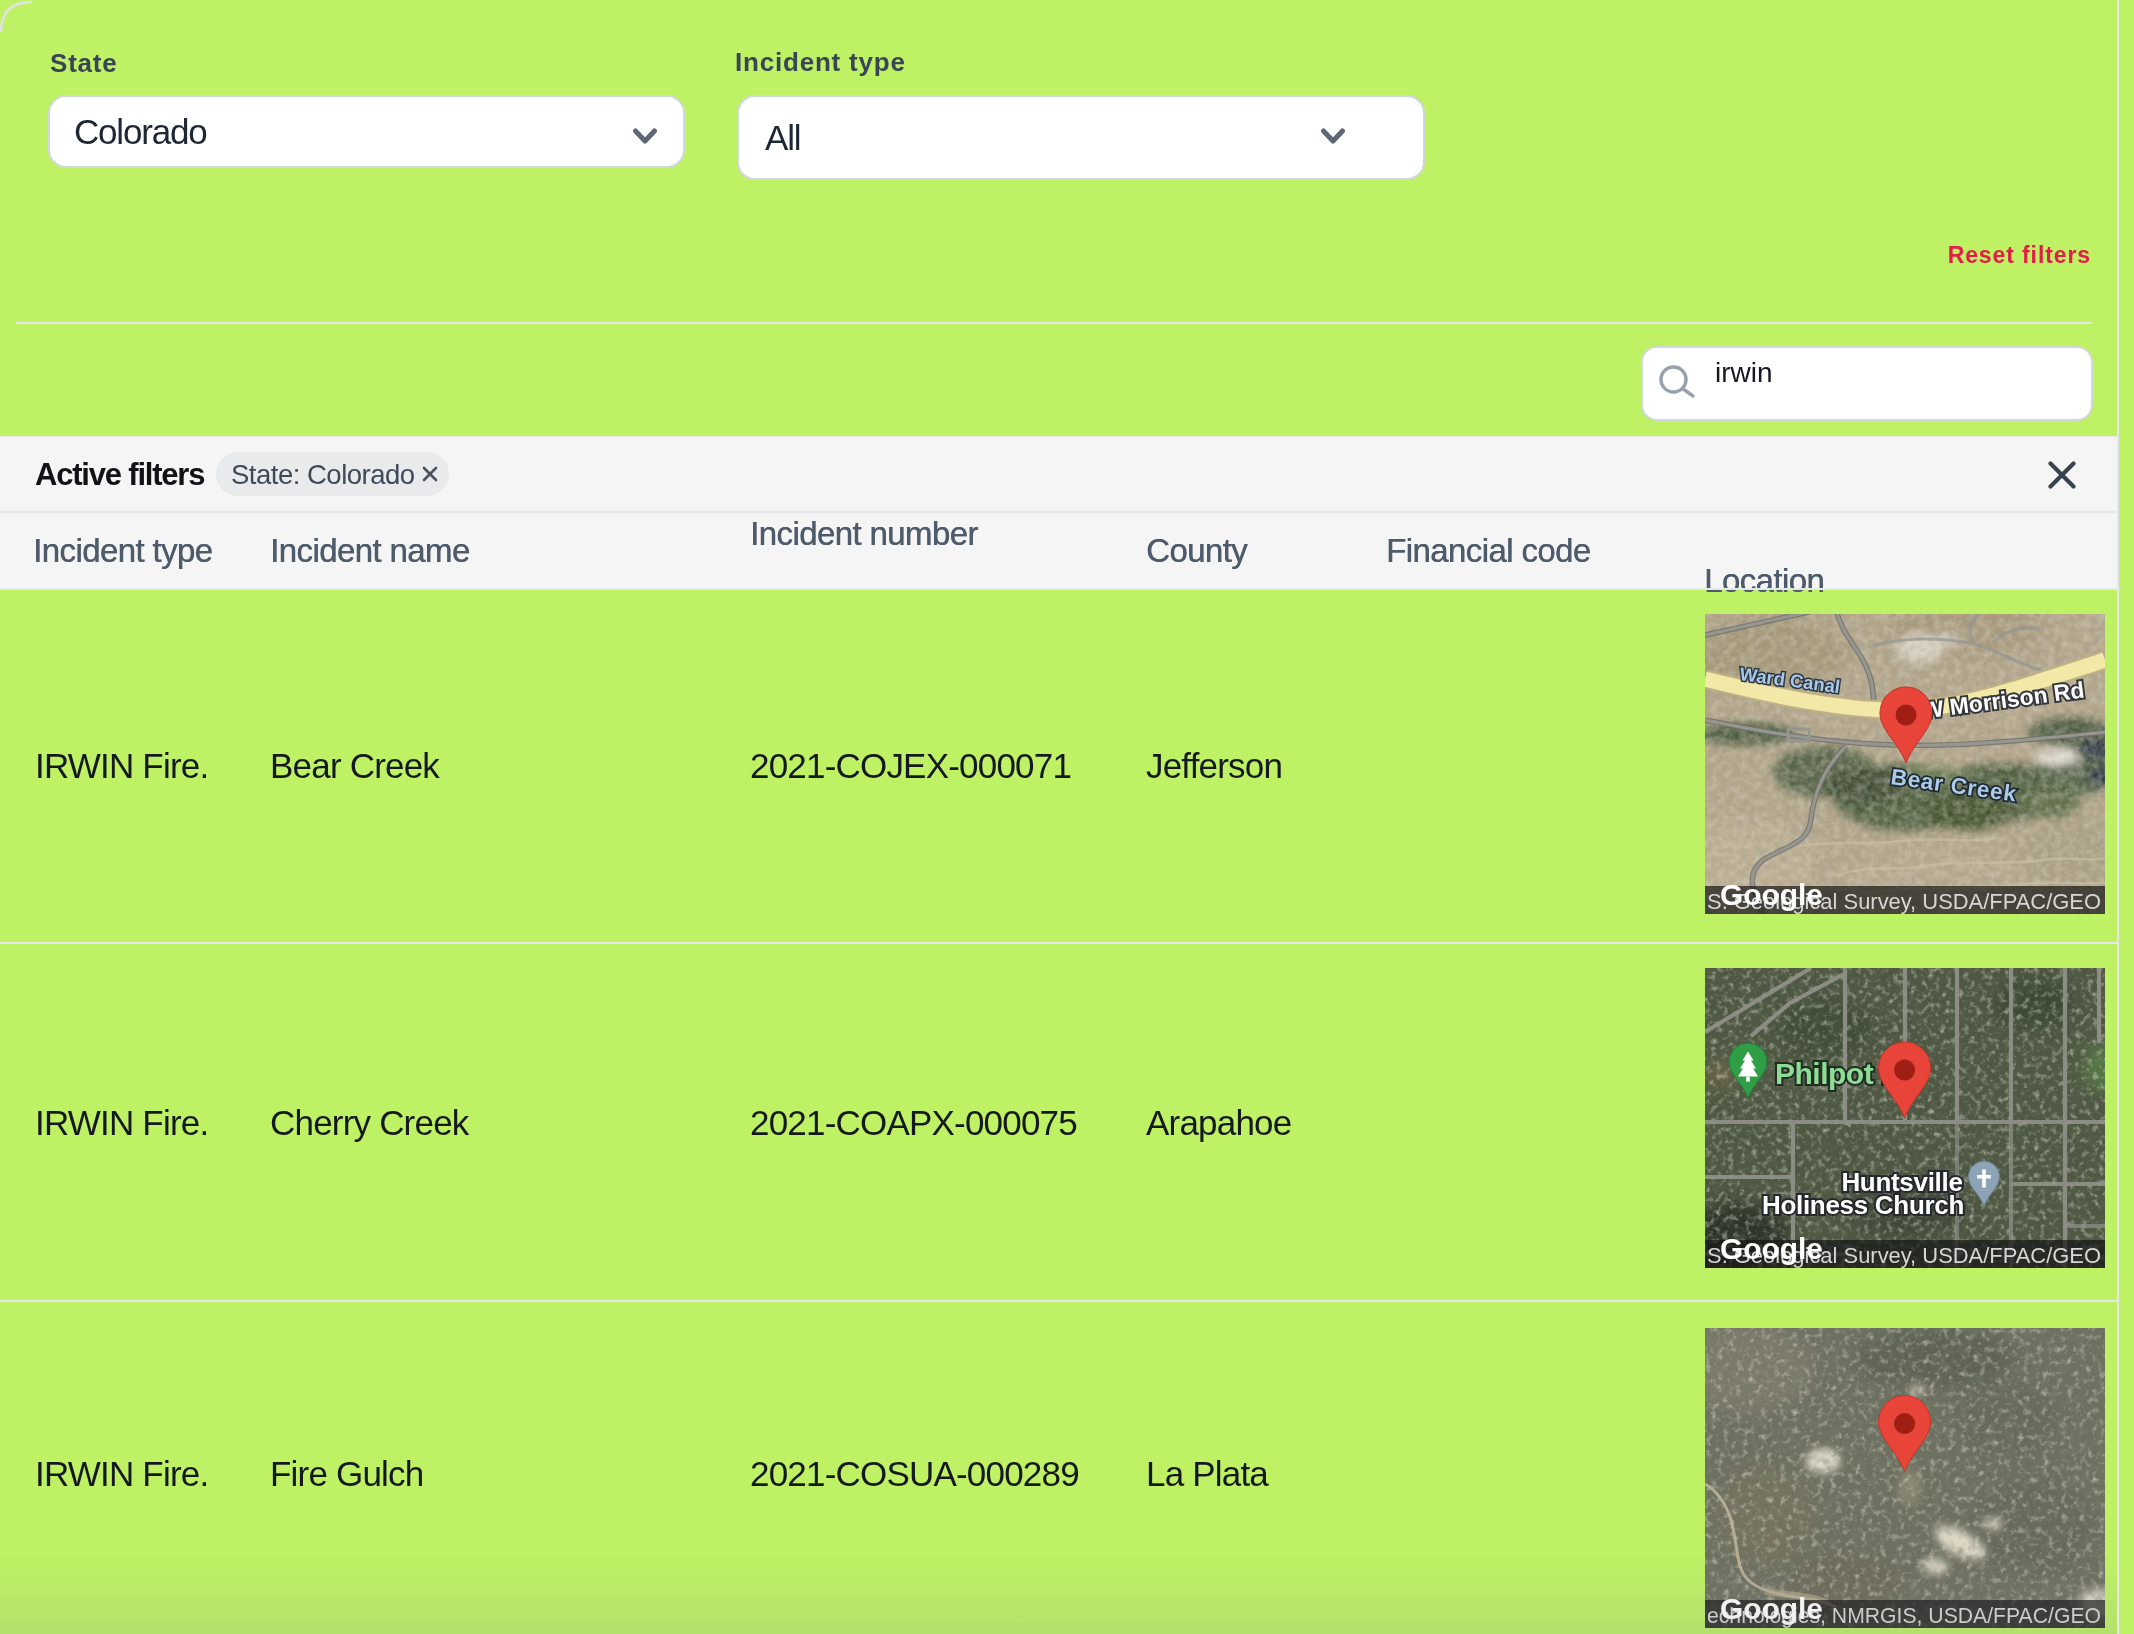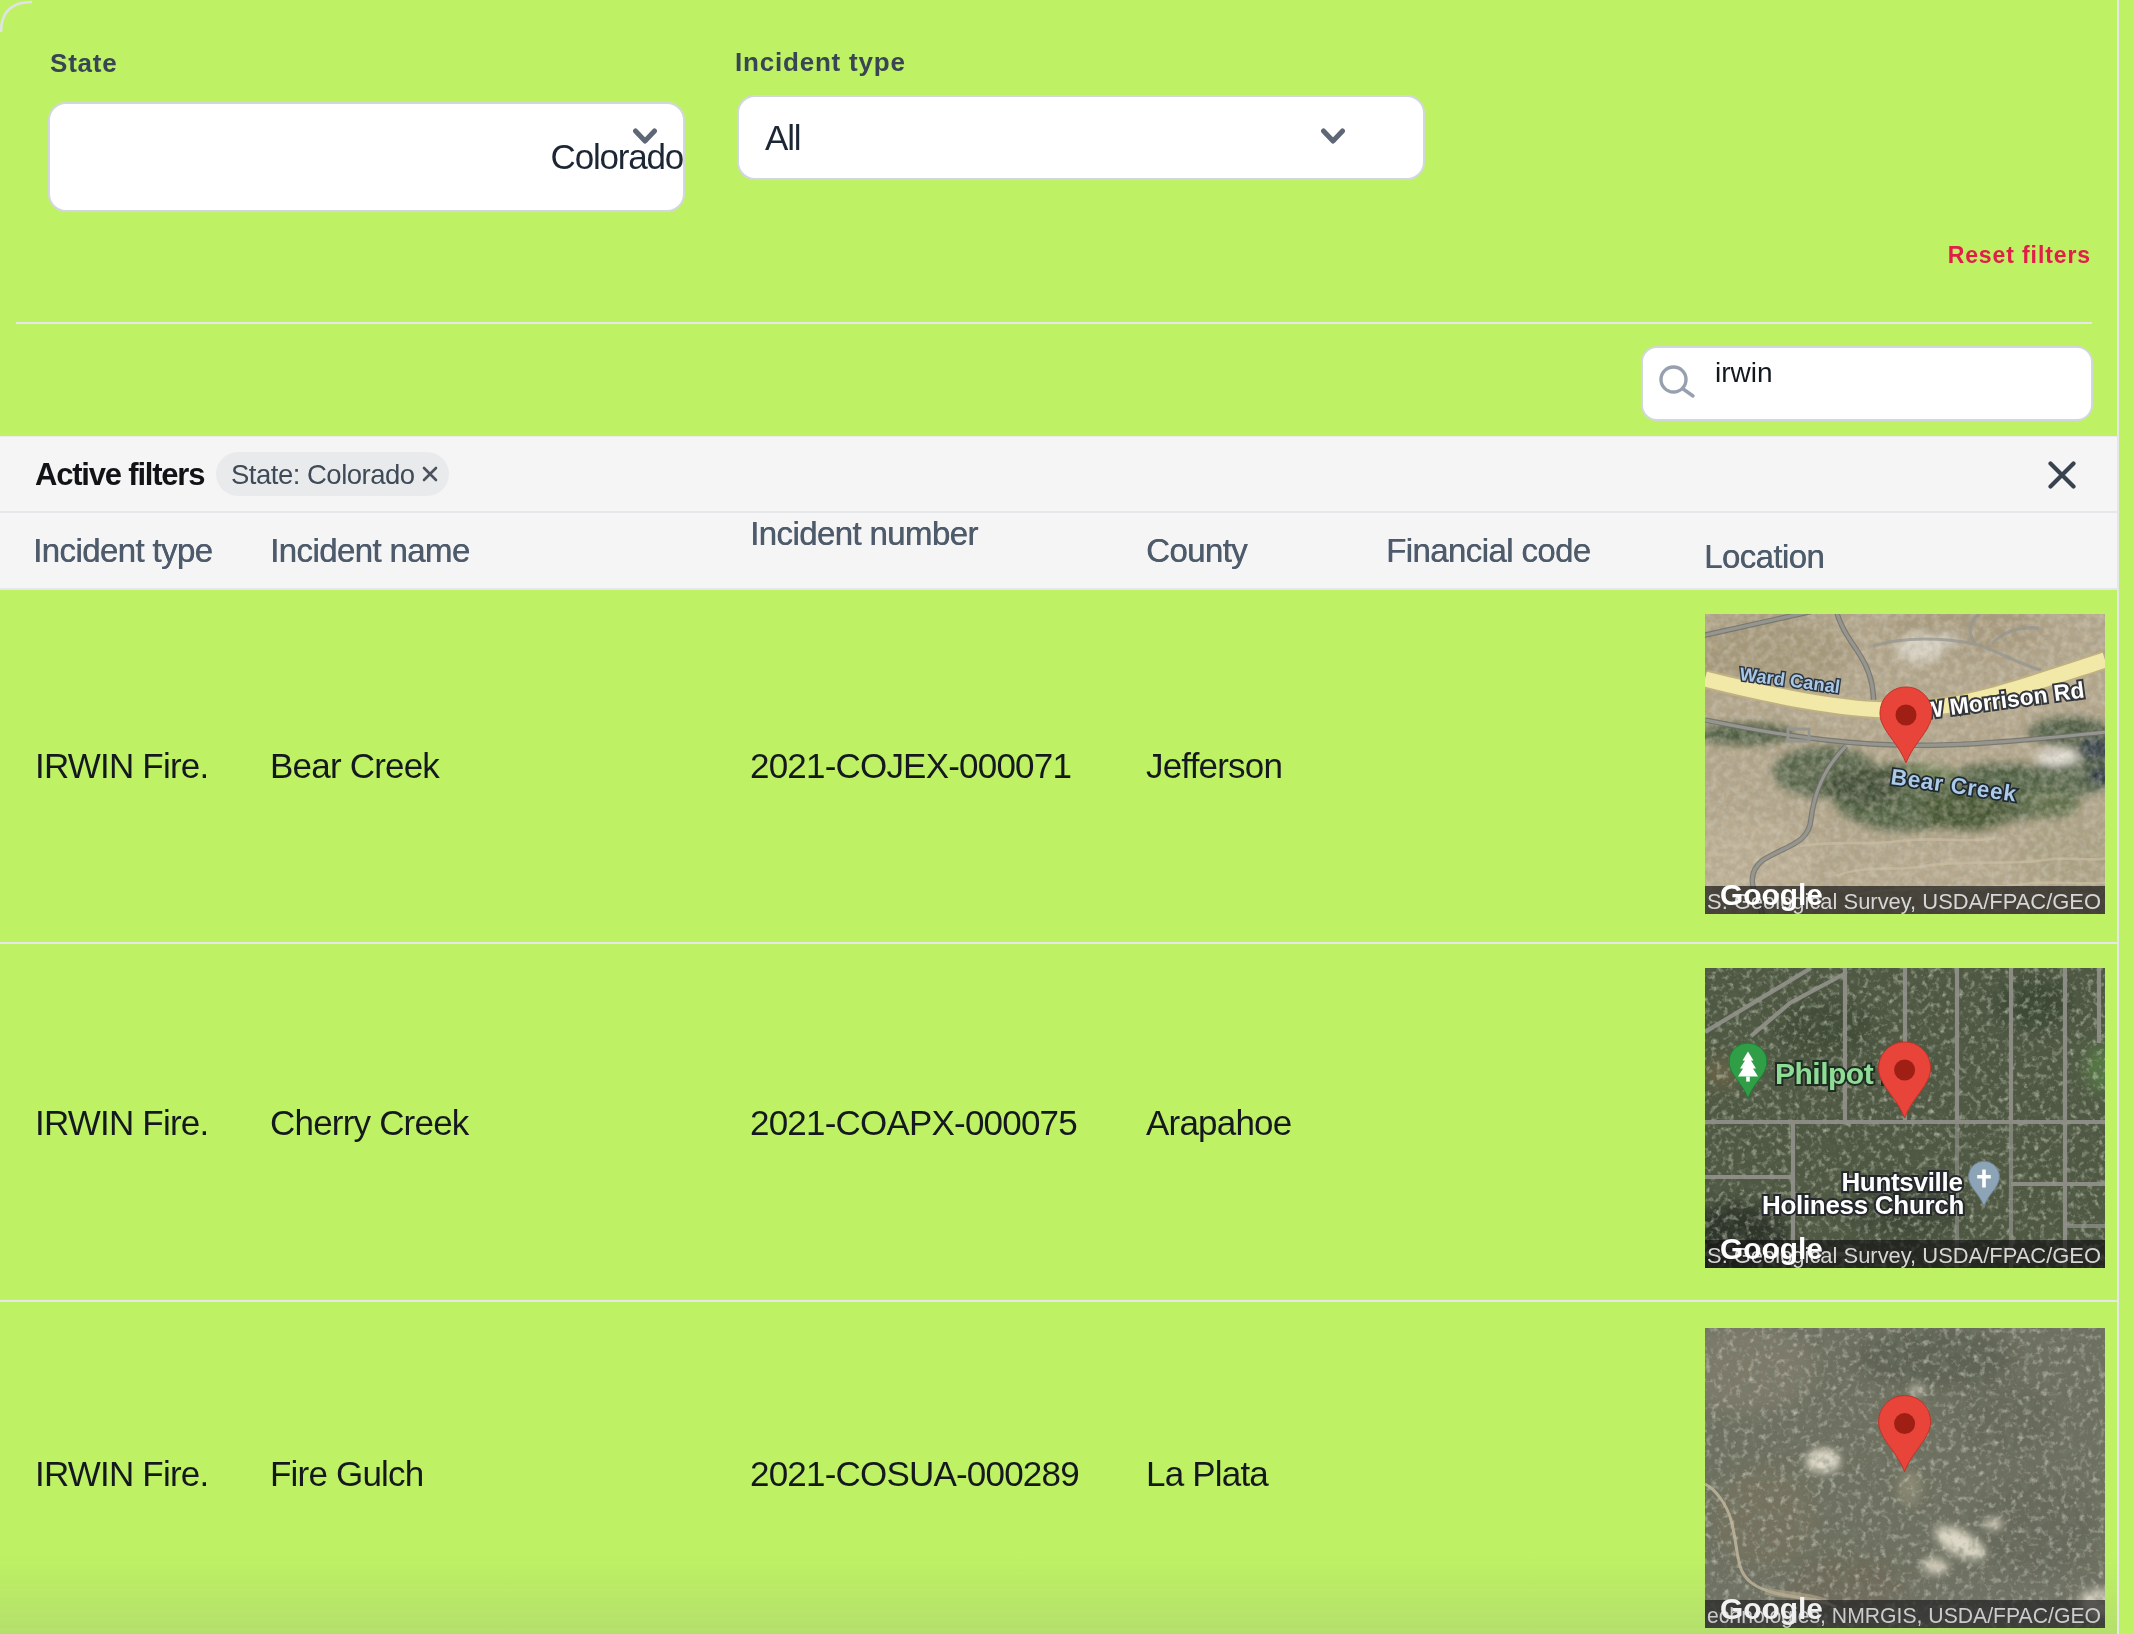--- a/index.html
+++ b/index.html
@@ -19,21 +19,21 @@
 <div id="page">
 
   <svg class="abs" style="left:0;top:0" width="40" height="40">
       <path d="M1 32 Q1 2 32 2" fill="none" stroke="#e0e2e7" stroke-width="2.5"></path>
     </svg>
   <div class="abs" style="left:2117px;top:0;width:2px;height:1634px;background:#e4e6e9"></div>
 
   <div class="abs lbl" style="left:50px;top:50px;">State</div>
   <div class="abs lbl" style="left:735px;top:49px;">Incident type</div>
 
-  <div class="abs selbox" style="left:48px;top:102px;width:637px;height:110px;justify-content:flex-end;">
+  <div class="abs selbox" style="left:48px;top:95px;width:637px;height:73px;">
     <span class="seltxt" style="padding-left:24px;">Colorado</span>
   </div>
   <svg class="abs" style="left:633px;top:128px" width="24" height="17">
       <path d="M2.5 3 L12 13 L21.5 3" fill="none" stroke="#5d6776" stroke-width="5" stroke-linecap="round" stroke-linejoin="round"></path>
     </svg>
 
   <div class="abs selbox" style="left:737px;top:95px;width:688px;height:85px;">
     <span class="seltxt" style="padding-left:26px;">All</span>
   </div>
   <svg class="abs" style="left:1321px;top:128px" width="24" height="17">
@@ -62,21 +62,21 @@
       <path d="M2.5 2.5 L25.5 25.5 M25.5 2.5 L2.5 25.5" stroke="#39434f" stroke-width="4.2" stroke-linecap="round"></path>
     </svg>
   <div class="abs divider" style="left:0;top:511px;width:2117px;"></div>
 
   <div class="abs" style="left:0;top:513px;width:2117px;height:75px;background:#f5f5f6;"></div>
   <div class="abs hdr" style="left:33px;top:534px;">Incident type</div>
   <div class="abs hdr" style="left:270px;top:534px;">Incident name</div>
   <div class="abs hdr" style="left:750px;top:517px;">Incident number</div>
   <div class="abs hdr" style="left:1146px;top:534px;">County</div>
   <div class="abs hdr" style="left:1386px;top:534px;">Financial code</div>
-  <div class="abs hdr" style="left:1704px;top:540px;">Location</div>
+  <div class="abs hdr" style="left:1704px;top:564px;">Location</div>
   <div class="abs divider" style="left:0;top:588px;width:2117px;"></div>
 
   <div class="abs divider" style="left:0;top:942px;width:2117px;"></div>
   <div class="abs divider" style="left:0;top:1300px;width:2117px;"></div>
 
   <div class="abs cell" style="left:35px;top:748px;">IRWIN Fire.</div>
   <div class="abs cell" style="left:270px;top:748px;">Bear Creek</div>
   <div class="abs cell" style="left:750px;top:748px;">2021-COJEX-000071</div>
   <div class="abs cell" style="left:1146px;top:748px;">Jefferson</div>
 

